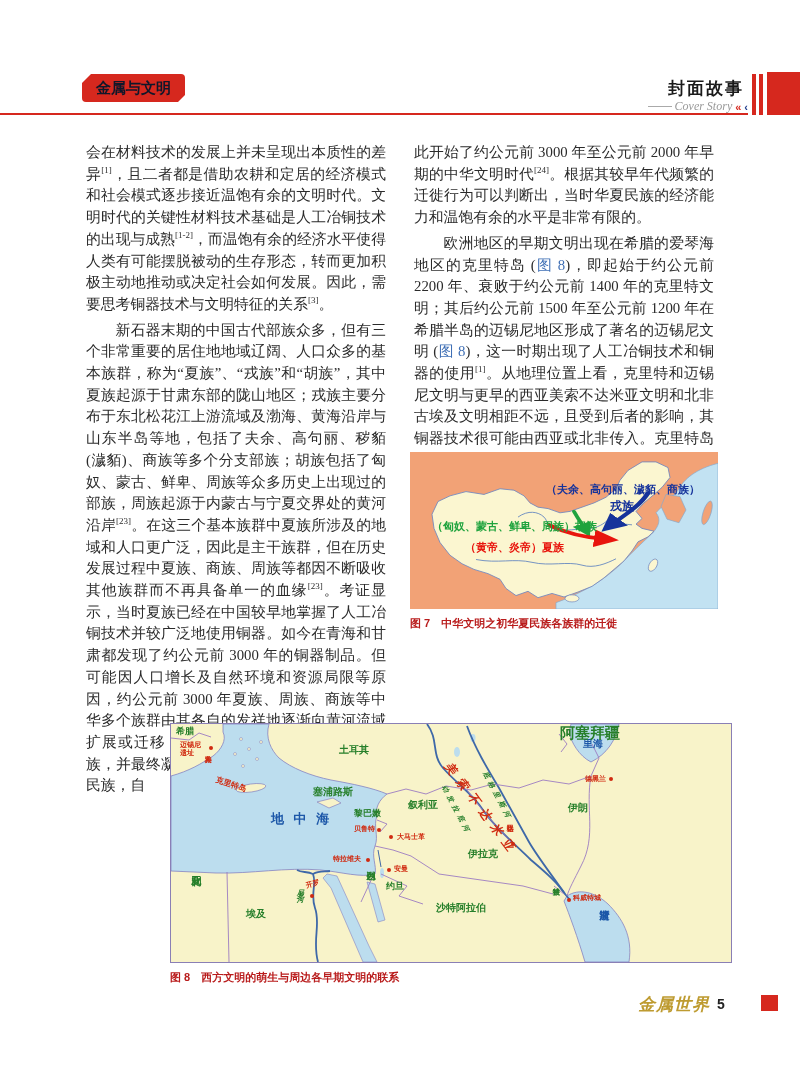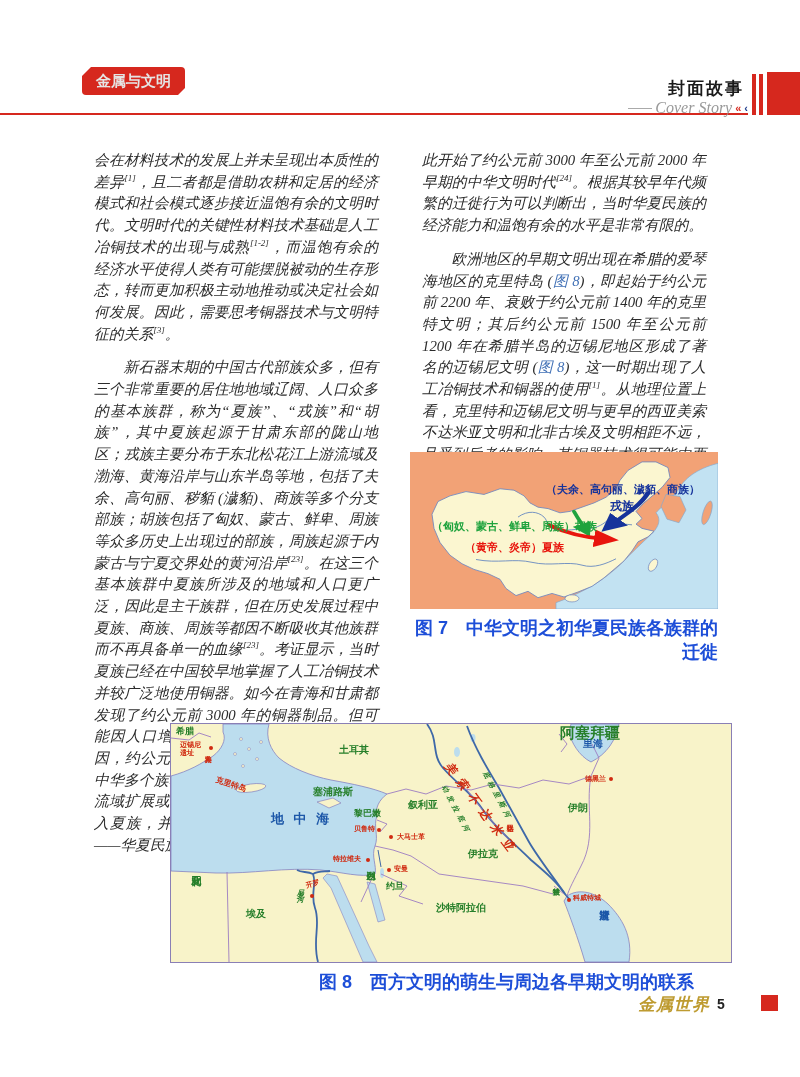--- a/index.html
+++ b/index.html
@@ -1,52 +1,52 @@
 <!DOCTYPE html>
 <html style="--accent: #D6281E; --chevron_blue: #1F3C8C; --figref_blue: #3F6FB5; --gold: #BE9B30; --text: #2B2B2B; --label_green: #267F2A; --label_red: #D02A10; --label_blue: #1C57A8; --map7_land: #FBF6D0; --map7_outside: #F2A276; --map7_sea: #C2E2F2; --fig7_blue: #16339B; --fig7_green: #1FA33D; --fig7_red: #E8150D; --map8_land: #F8F3C9; --map8_sea: #BCDDEE; --map8_border: #8A7FB5; --map8_river: #3E68A8;"><head>
 <meta charset="utf-8">
 <style>
   html,body{margin:0;padding:0;background:#fff;}
   .page{position:relative;width:800px;height:1077px;background:#fff;overflow:hidden;
         font-family:"Liberation Serif","DejaVu Serif",serif;color:var(--text,#2b2b2b);}
 
   
-  .badge{position:absolute;left:82px;top:67px;width:103px;height:28px;background:var(--accent);
-         color:#e5e5e5;font-family:"Liberation Sans",sans-serif;font-weight:bold;font-size:15px;
+  .badge{position:absolute;left:82px;top:74px;width:103px;height:28px;background:var(--accent);
+         color:#0f172a;font-family:"Liberation Sans",sans-serif;font-weight:bold;font-size:15px;
          line-height:28px;text-align:center;border-radius:4px;
          clip-path:polygon(9px 0,100% 0,100% calc(100% - 7px),calc(100% - 7px) 100%,0 100%,0 9px);}
   .rule{position:absolute;left:0;top:113px;width:748px;height:2px;background:var(--accent);}
   .htitle{position:absolute;right:56px;top:77px;font-size:17px;font-weight:bold;letter-spacing:2px;
           font-family:"Liberation Sans",sans-serif;color:#1a1a1a;text-align:right;}
   .hsub{position:absolute;right:52px;top:99px;display:flex;align-items:center;gap:3px;}
   .subline{width:24px;height:1px;background:#aaa;}
-  .subtext{font-size:16px;color:#999;font-style:italic;}
+  .subtext{font-size:12px;color:#999;font-style:italic;}
   .chev{font-weight:bold;font-size:15px;line-height:12px;font-family:"Liberation Sans",sans-serif;}
   .chev.red{color:var(--accent);} .chev.blue{color:var(--chevron_blue);}
   .vbar{position:absolute;top:74px;height:41px;width:4px;background:var(--accent);}
   .b1{left:752px;} .b2{left:759px;}
   .hblock{position:absolute;left:767px;top:72px;width:33px;height:43px;background:var(--accent);}
 
   
   .col{position:absolute;top:138px;width:308px;font-size:14.8px;line-height:21.7px;text-align:justify;}
   .col.left{left:82px;} .col.right{left:410px;}
-  .para{margin:12px;font-style:italic;} .para.ind{text-indent:2em;}
+  .para{margin:4px;} .para.ind{text-indent:2em;}
   sup.ref{font-size:9px;line-height:0;}
   .figref{color:var(--figref_blue);}
 
   
   figure{margin:0;}
   .fig7{position:absolute;left:410px;top:452px;width:308px;}
   .map7{position:relative;width:308px;height:157px;background:var(--map7_outside);overflow:hidden;}
   .fig8{position:absolute;left:170px;top:723px;width:524px;}
   .map8{position:relative;width:560px;height:238px;border:1px solid var(--map8_border);
         overflow:hidden;background:var(--map8_land);}
   .mapsvg{position:absolute;left:0;top:0;width:100%;height:100%;}
-  figcaption{font-family:"Liberation Sans",sans-serif;font-weight:bold;font-size:18px;
-             text-align:right;margin-top:7px;color:#1d4ed8;}
+  figcaption{font-family:"Liberation Sans",sans-serif;font-weight:bold;font-size:11px;
+             text-align:left;margin-top:7px;color:#b91c1c;}
 
   
   .ml{position:absolute;font-family:"Liberation Sans",sans-serif;font-weight:bold;
       white-space:nowrap;transform-origin:0 0;line-height:1.1;}
   .country{color:var(--label_green);font-size:10px;}
   .city{color:var(--label_red);font-size:7px;}
   .site{color:var(--label_red);font-size:7px;}
   .sea{color:var(--label_blue);font-size:10px;}
   .river{color:var(--label_green);font-size:7px;font-style:italic;}
   .region{color:var(--label_red);font-size:12px;font-style:italic;}

